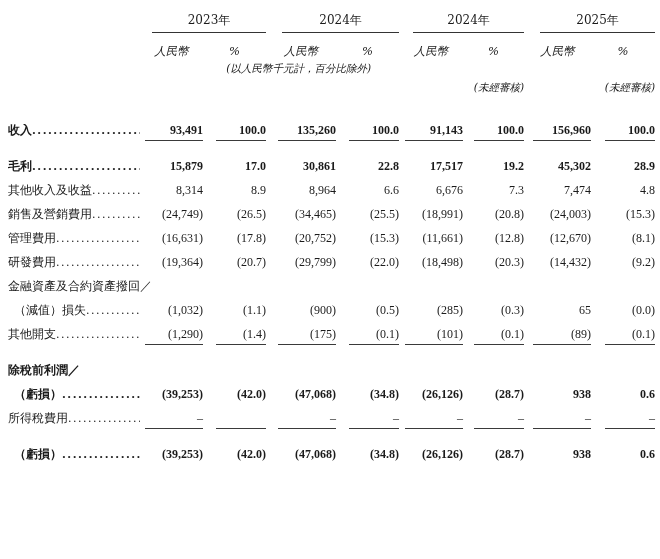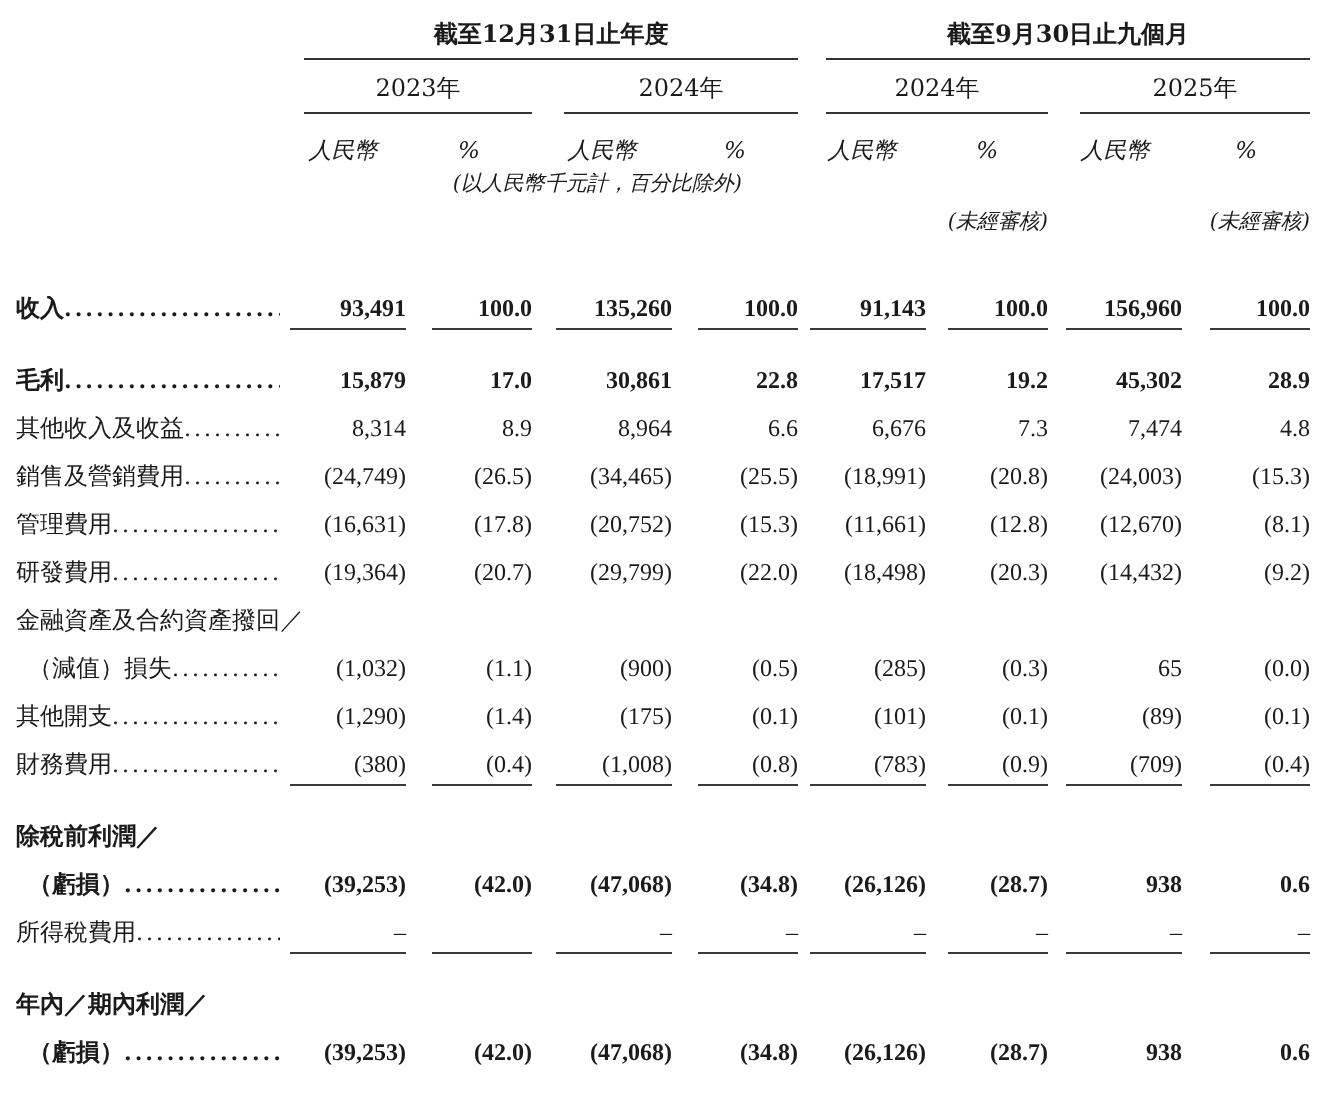--- a/index.html
+++ b/index.html
@@ -64,29 +64,20 @@
         <col style="width:63px">
       <col style="width:70px">
         <col style="width:63px">
         <col style="width:64px">
       <col style="width:61px">
         <col style="width:67px">
         <col style="width:64px">
     </colgroup>
 
     <tbody>
-        <tr class="h-group">
-      <td></td>
-      <td class="grp-cell g1" colspan="4">
-        <div class="u">截至12月31日止年度</div>
-      </td>
-      <td class="grp-cell g2" colspan="4">
-        <div class="u">截至9月30日止九個月</div>
-      </td>
-    </tr>
 
     <tr class="h-year">
       <td></td>
       <td class="yr-cell p1" colspan="2">
         <div class="u">2023年</div>
       </td>
       <td class="yr-cell p2" colspan="2">
         <div class="u">2024年</div>
       </td>
       <td class="yr-cell p3" colspan="2">
@@ -275,36 +266,20 @@
           </td>
           <td class="num">(1,290)</td>
           <td class="num">(1.4)</td>
           <td class="num">(175)</td>
           <td class="num">(0.1)</td>
           <td class="num">(101)</td>
           <td class="num">(0.1)</td>
           <td class="num">(89)</td>
           <td class="num">(0.1)</td>
         </tr>
-        <tr class="body-row">
-          <td class="lbl">
-            <div class="lbl-flex">
-              <span class="t">財務費用</span>
-              <span class="dots"></span>
-            </div>
-          </td>
-          <td class="num">(380)</td>
-          <td class="num">(0.4)</td>
-          <td class="num">(1,008)</td>
-          <td class="num">(0.8)</td>
-          <td class="num">(783)</td>
-          <td class="num">(0.9)</td>
-          <td class="num">(709)</td>
-          <td class="num">(0.4)</td>
-        </tr>
         <tr class="rule-row">
           <td></td>
           <td>
             <div class="r-line w-rmb"></div>
           </td>
           <td>
             <div class="r-line w-pct"></div>
           </td>
           <td>
             <div class="r-line w-rmb"></div>
@@ -381,23 +356,20 @@
             <div class="r-line w-pct"></div>
           </td>
           <td>
             <div class="r-line w-rmb"></div>
           </td>
           <td>
             <div class="r-line w-pct"></div>
           </td>
         </tr>
         <tr class="body-row bold">
-          <td class="lbl" colspan="9">年內／期內利潤／</td>
-        </tr>
-        <tr class="body-row bold">
           <td class="lbl ind">
             <div class="lbl-flex">
               <span class="t">（虧損）</span>
               <span class="dots"></span>
             </div>
           </td>
           <td class="num">(39,253)</td>
           <td class="num">(42.0)</td>
           <td class="num">(47,068)</td>
           <td class="num">(34.8)</td>

